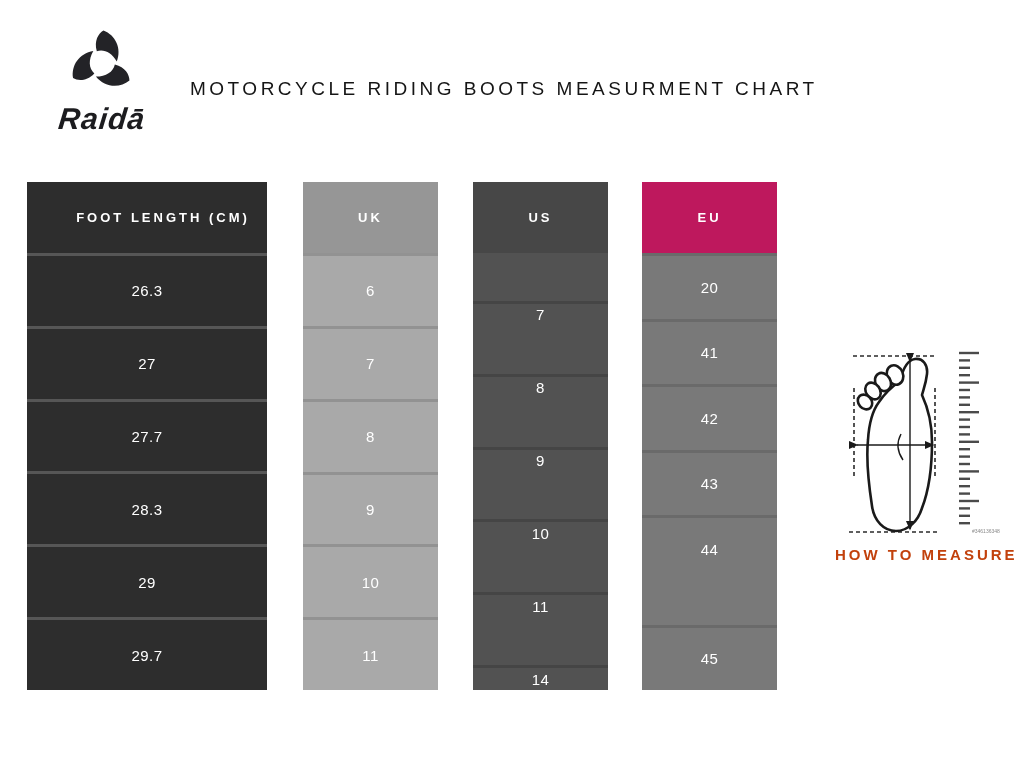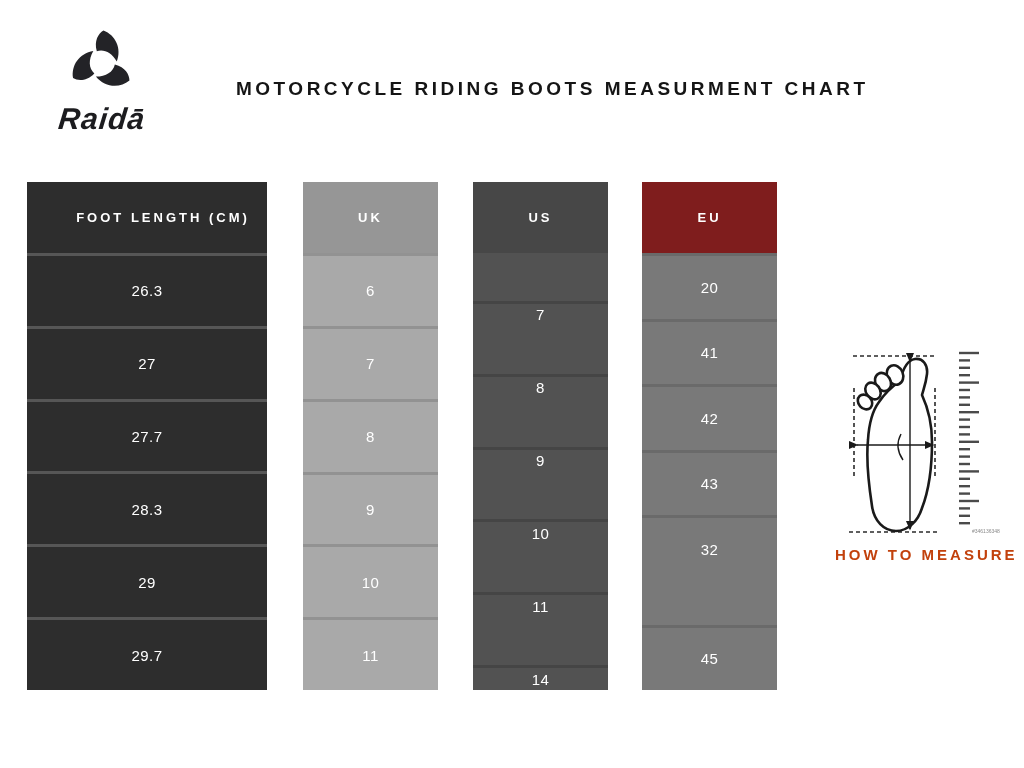--- a/index.html
+++ b/index.html
@@ -14,22 +14,22 @@
   .brand-wordmark {
     display: block; margin-top: 2px;
     font-family: "Liberation Sans", sans-serif;
     font-style: italic; font-weight: 700; font-size: 30px;
     color: #1c1c1f; letter-spacing: 1px; transform: skewX(-6deg);
   }
 
   
   .title {
     position: absolute; left: 190px; top: 78px; width: 680px;
-    font-size: 19px; font-weight: 700; color: #151515;
-    letter-spacing: 3.5px; white-space: nowrap; margin-left: 46px;
+    font-size: 19px; font-weight: 400; color: #151515;
+    letter-spacing: 3.5px; white-space: nowrap;
   }
 
   
   .size-chart { position: absolute; left: 0; top: 0; width: 1024px; height: 768px; }
   .size-col { position: absolute; top: 182px; height: 508px; display: flex; flex-direction: column; }
   .size-col.c0 { left: 27px;  width: 240px; }
   .size-col.c1 { left: 303px; width: 135px; }
   .size-col.c2 { left: 473px; width: 135px; gap: 48px; }
   .size-col.c3 { left: 642px; width: 135px; }
   .col-header {
@@ -97,26 +97,26 @@
       <div class="size-col c2" style="background: rgb(82, 82, 82);">
         <div class="col-header" style="background: rgb(71, 71, 71); color: rgb(255, 255, 255);">US</div>
         <div class="col-cell" style="border-top: 3px solid rgb(69, 69, 69); color: rgb(255, 255, 255);">7</div>
         <div class="col-cell" style="border-top: 3px solid rgb(69, 69, 69); color: rgb(255, 255, 255);">8</div>
         <div class="col-cell" style="border-top: 3px solid rgb(69, 69, 69); color: rgb(255, 255, 255);">9</div>
         <div class="col-cell" style="border-top: 3px solid rgb(69, 69, 69); color: rgb(255, 255, 255);">10</div>
         <div class="col-cell" style="border-top: 3px solid rgb(69, 69, 69); color: rgb(255, 255, 255);">11</div>
         <div class="col-cell" style="border-top: 3px solid rgb(69, 69, 69); color: rgb(255, 255, 255);">14</div>
       </div>
       <div class="size-col c3" style="background: rgb(121, 121, 121);">
-        <div class="col-header" style="background: #7f1d1d; color: rgb(255, 255, 255);">EU</div>
+        <div class="col-header" style="background: #be185d; color: rgb(255, 255, 255);">EU</div>
         <div class="col-cell" style="border-top: 3px solid rgb(106, 106, 106); color: rgb(255, 255, 255);">20</div>
         <div class="col-cell" style="border-top: 3px solid rgb(106, 106, 106); color: rgb(255, 255, 255);">41</div>
         <div class="col-cell" style="border-top: 3px solid rgb(106, 106, 106); color: rgb(255, 255, 255);">42</div>
         <div class="col-cell" style="border-top: 3px solid rgb(106, 106, 106); color: rgb(255, 255, 255);">43</div>
-        <div class="col-cell" style="border-top: 3px solid rgb(106, 106, 106); color: rgb(255, 255, 255);">32</div>
+        <div class="col-cell" style="border-top: 3px solid rgb(106, 106, 106); color: rgb(255, 255, 255);">44</div>
         <div class="col-cell" style="border-top: 3px solid rgb(106, 106, 106); color: rgb(255, 255, 255); margin-top: 44px;">45</div>
       </div>
     </div>
 
   <svg class="foot-figure" width="152" height="196" viewBox="0 0 152 196" id="foot-figure">
     <defs>
       <marker id="arrowE" markerWidth="8" markerHeight="8" refX="6" refY="3" orient="auto">
         <path d="M0,0 L7,3 L0,6 Z" fill="#1a1a1a"></path>
       </marker>
     </defs>

